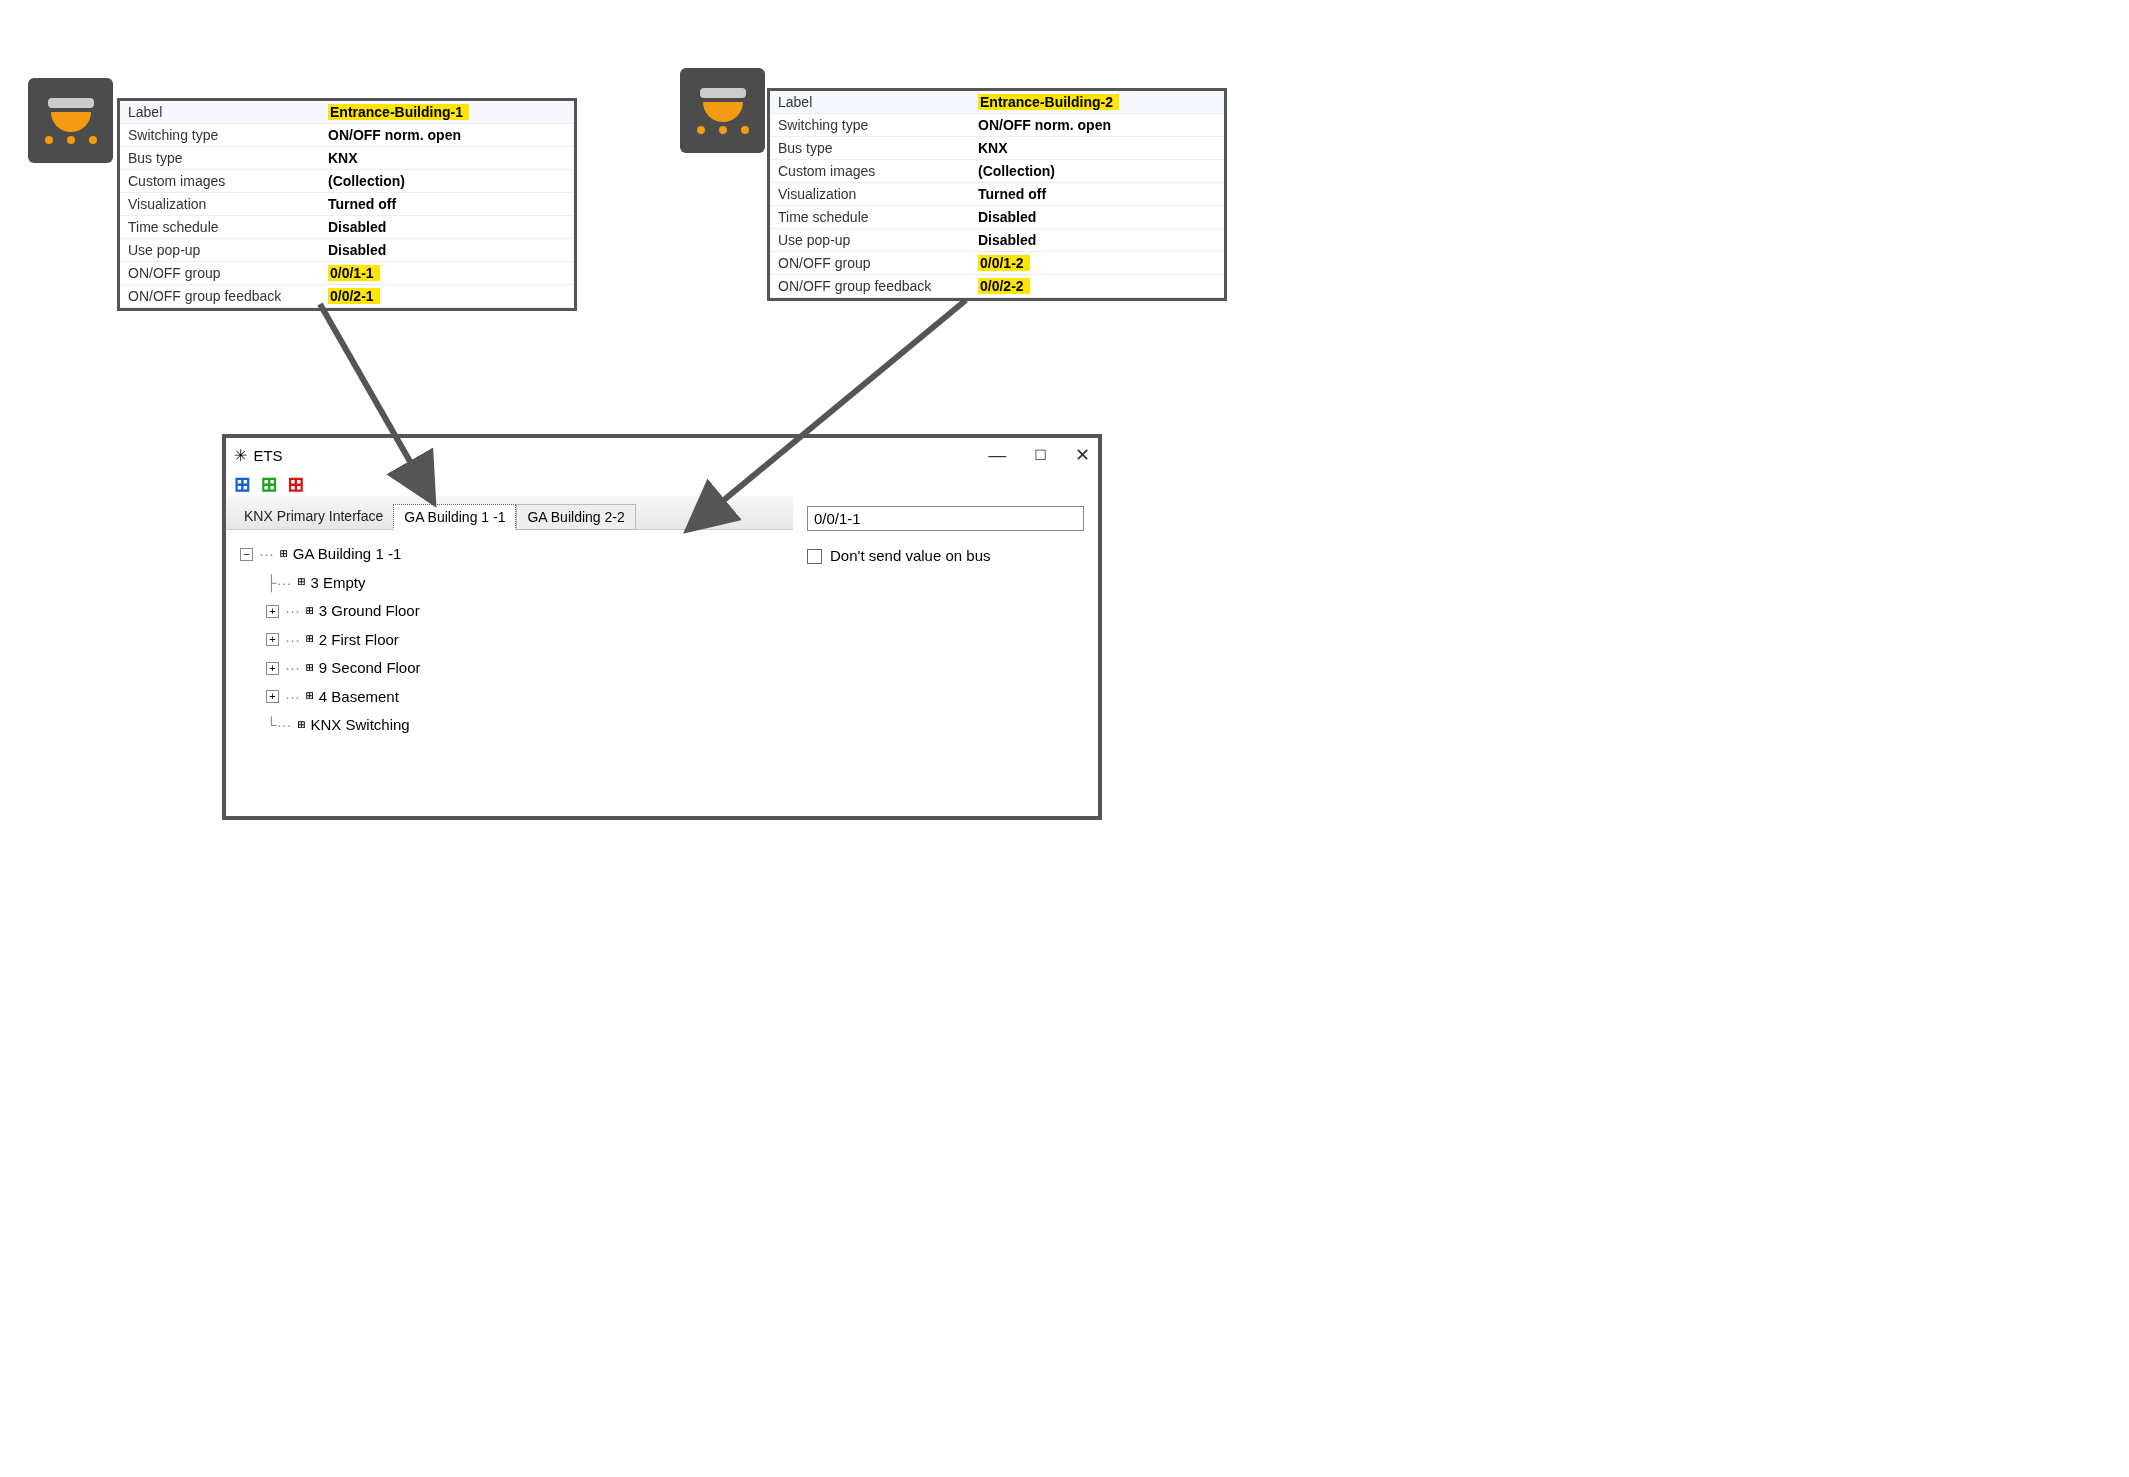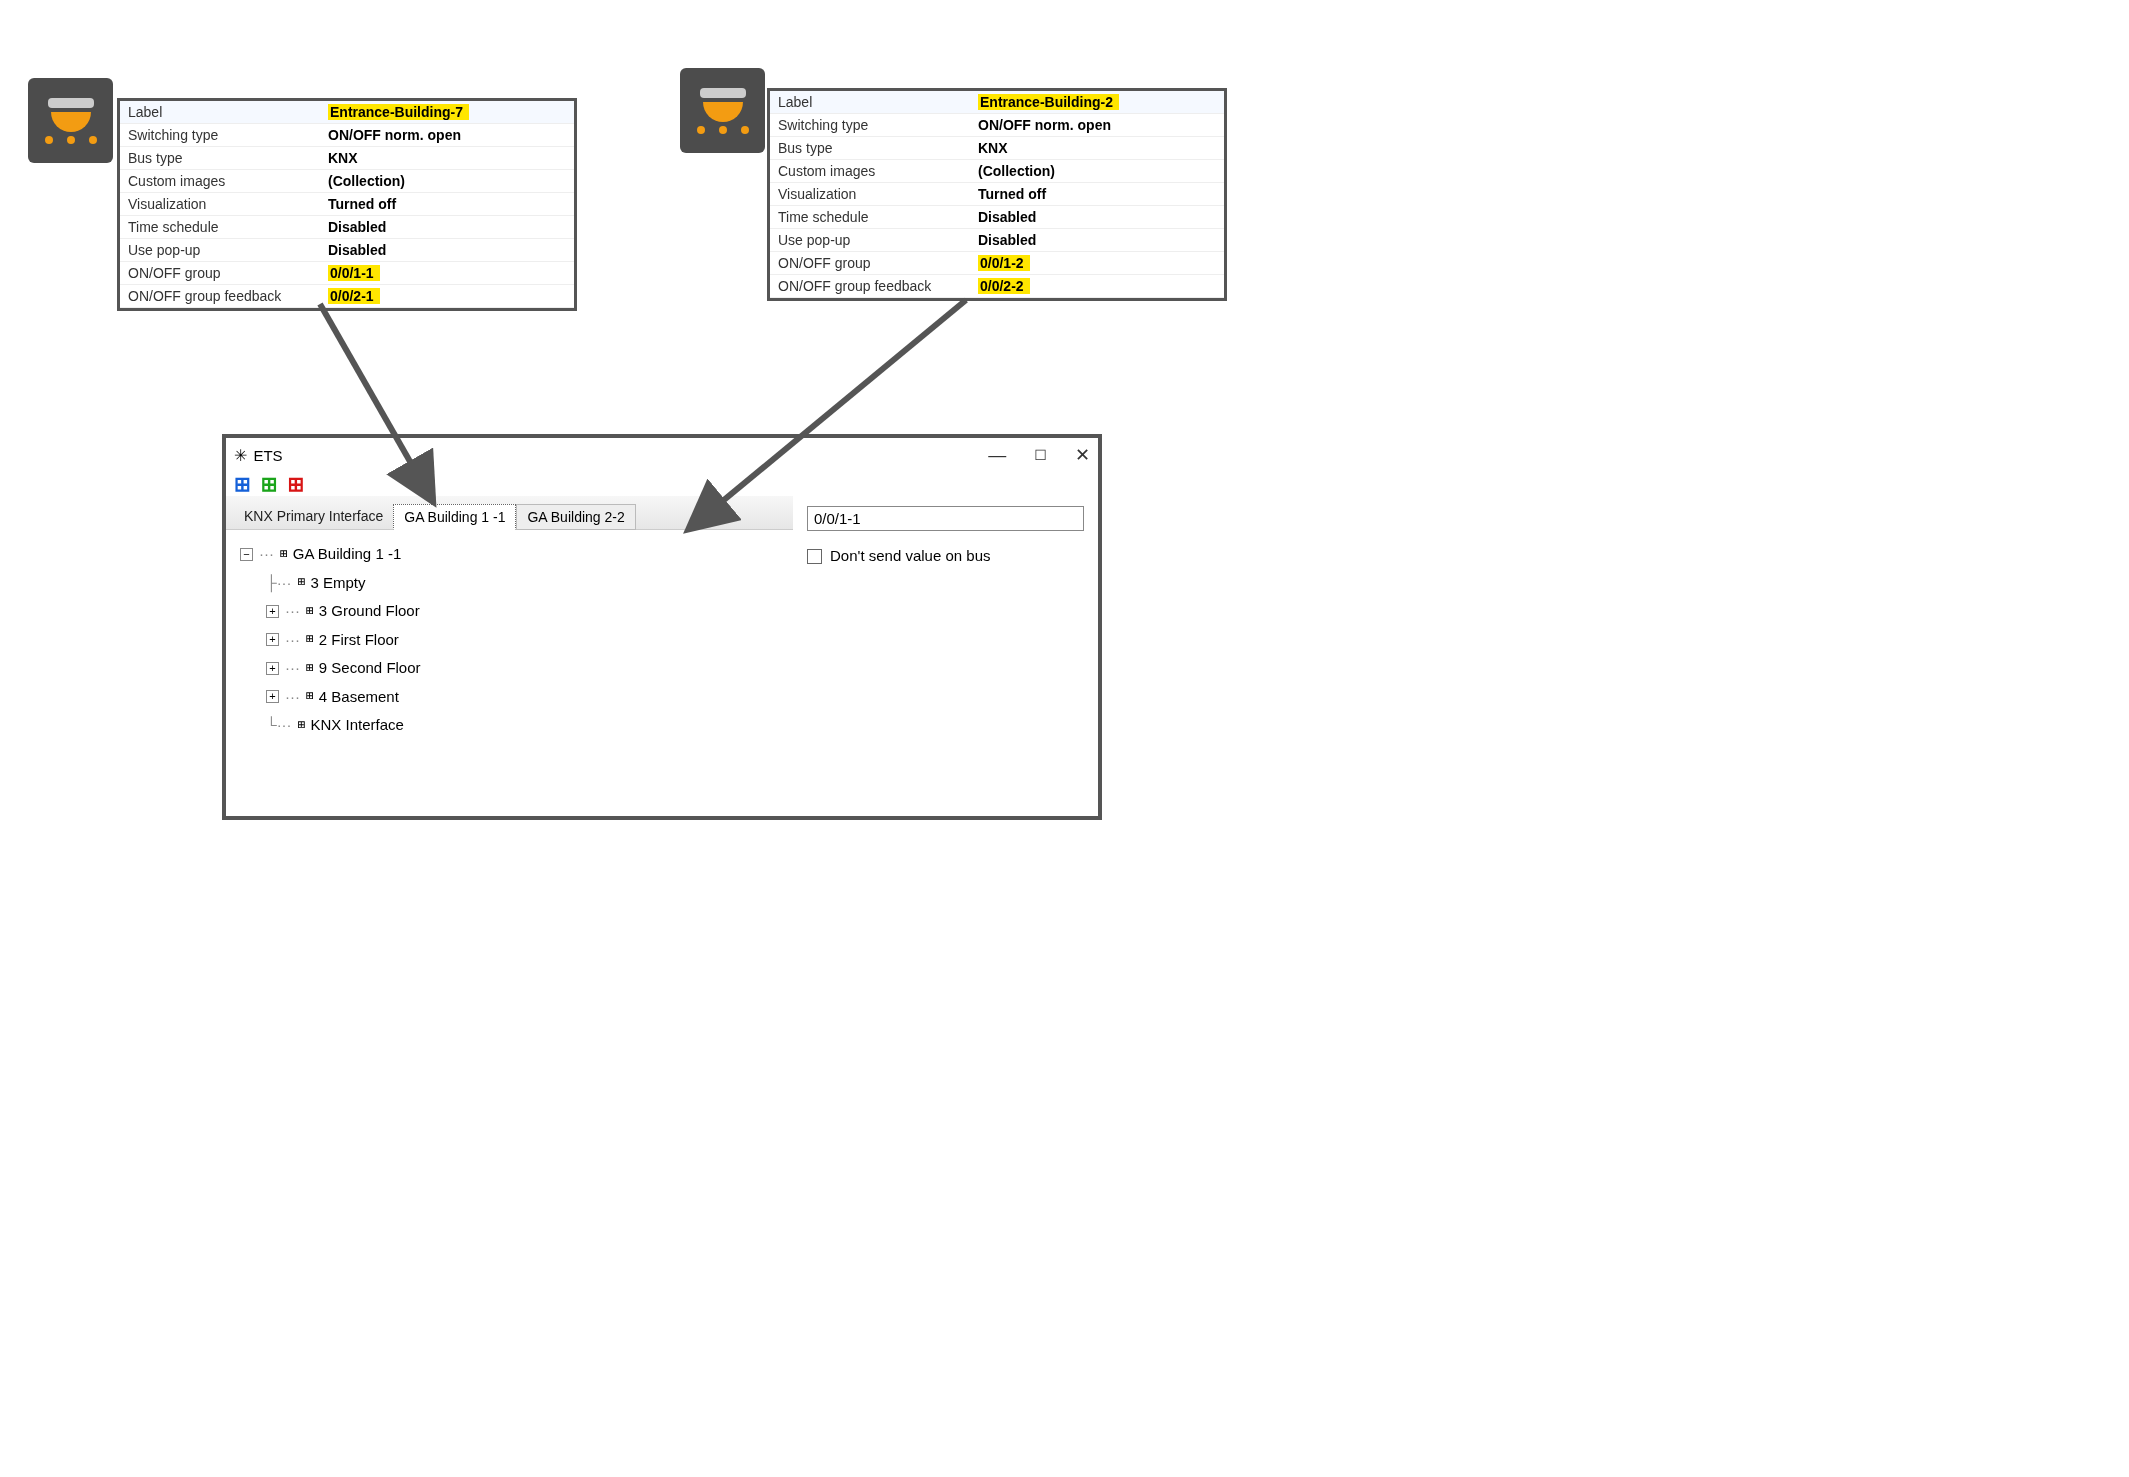--- a/index.html
+++ b/index.html
@@ -177,21 +177,21 @@
       <span></span>
       <span></span>
       <span></span>
     </div>
 </div>
 <div class="prop-panel" style="left:117px; top:98px;">
   <table>
     <tbody>
         <tr>
           <td class="key">Label</td>
-          <td class="val"><span class="hl">Entrance-Building-7</span></td>
+          <td class="val"><span class="hl">Entrance-Building-1</span></td>
         </tr>
     <tr>
           <td class="key">Switching type</td>
           <td class="val">ON/OFF norm. open</td>
         </tr>
     <tr>
           <td class="key">Bus type</td>
           <td class="val">KNX</td>
         </tr>
     <tr>
@@ -332,21 +332,21 @@
         </div>
         <div class="tree-row tree-indent1">
           <span class="tree-exp">+</span>
             <span class="tree-conn">···</span>
             <span class="tree-glyph">⊞</span>
           <span>4 Basement</span>
         </div>
         <div class="tree-row tree-indent1">
           <span class="tree-conn">└···</span>
             <span class="tree-glyph">⊞</span>
-          <span>KNX Interface</span>
+          <span>KNX Switching</span>
         </div>
       </div>
     </div>
     <div class="ets-right">
       <input class="ets-input" value="0/0/1-1" style="">
       <label class="ets-check">
         <span class="box"></span>
         <span>Don't send value on bus</span>
       </label>
     </div>

